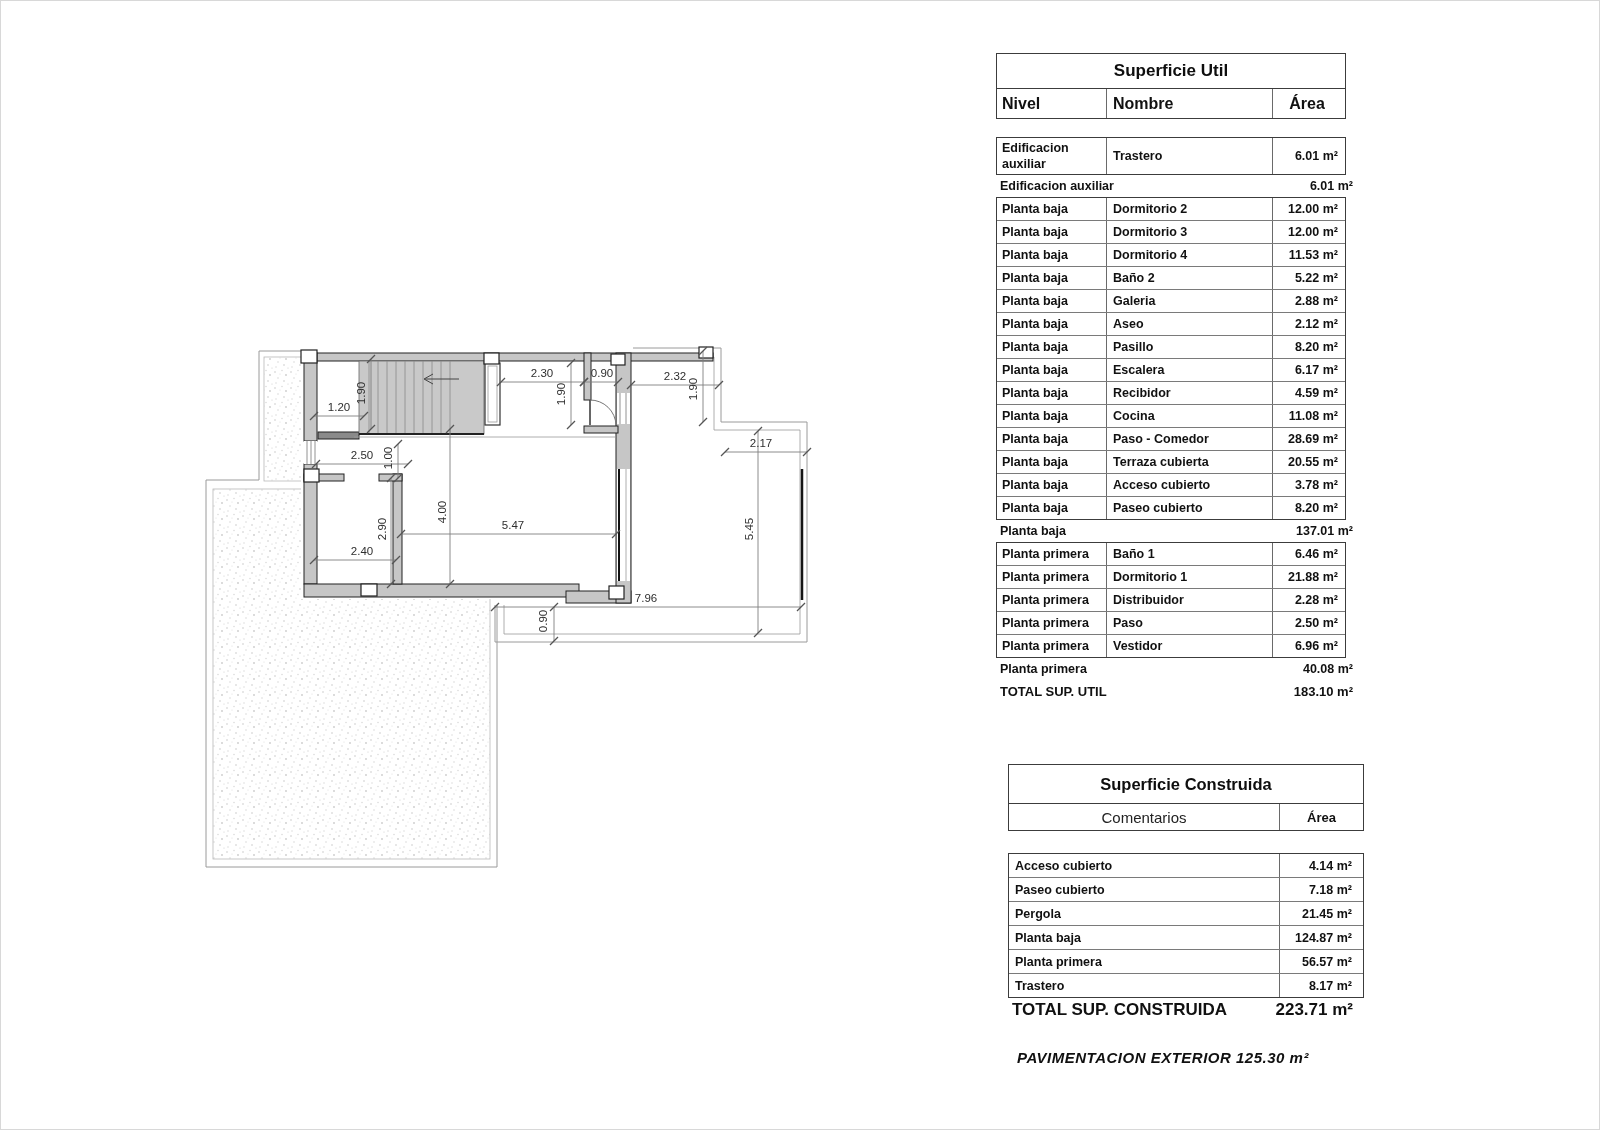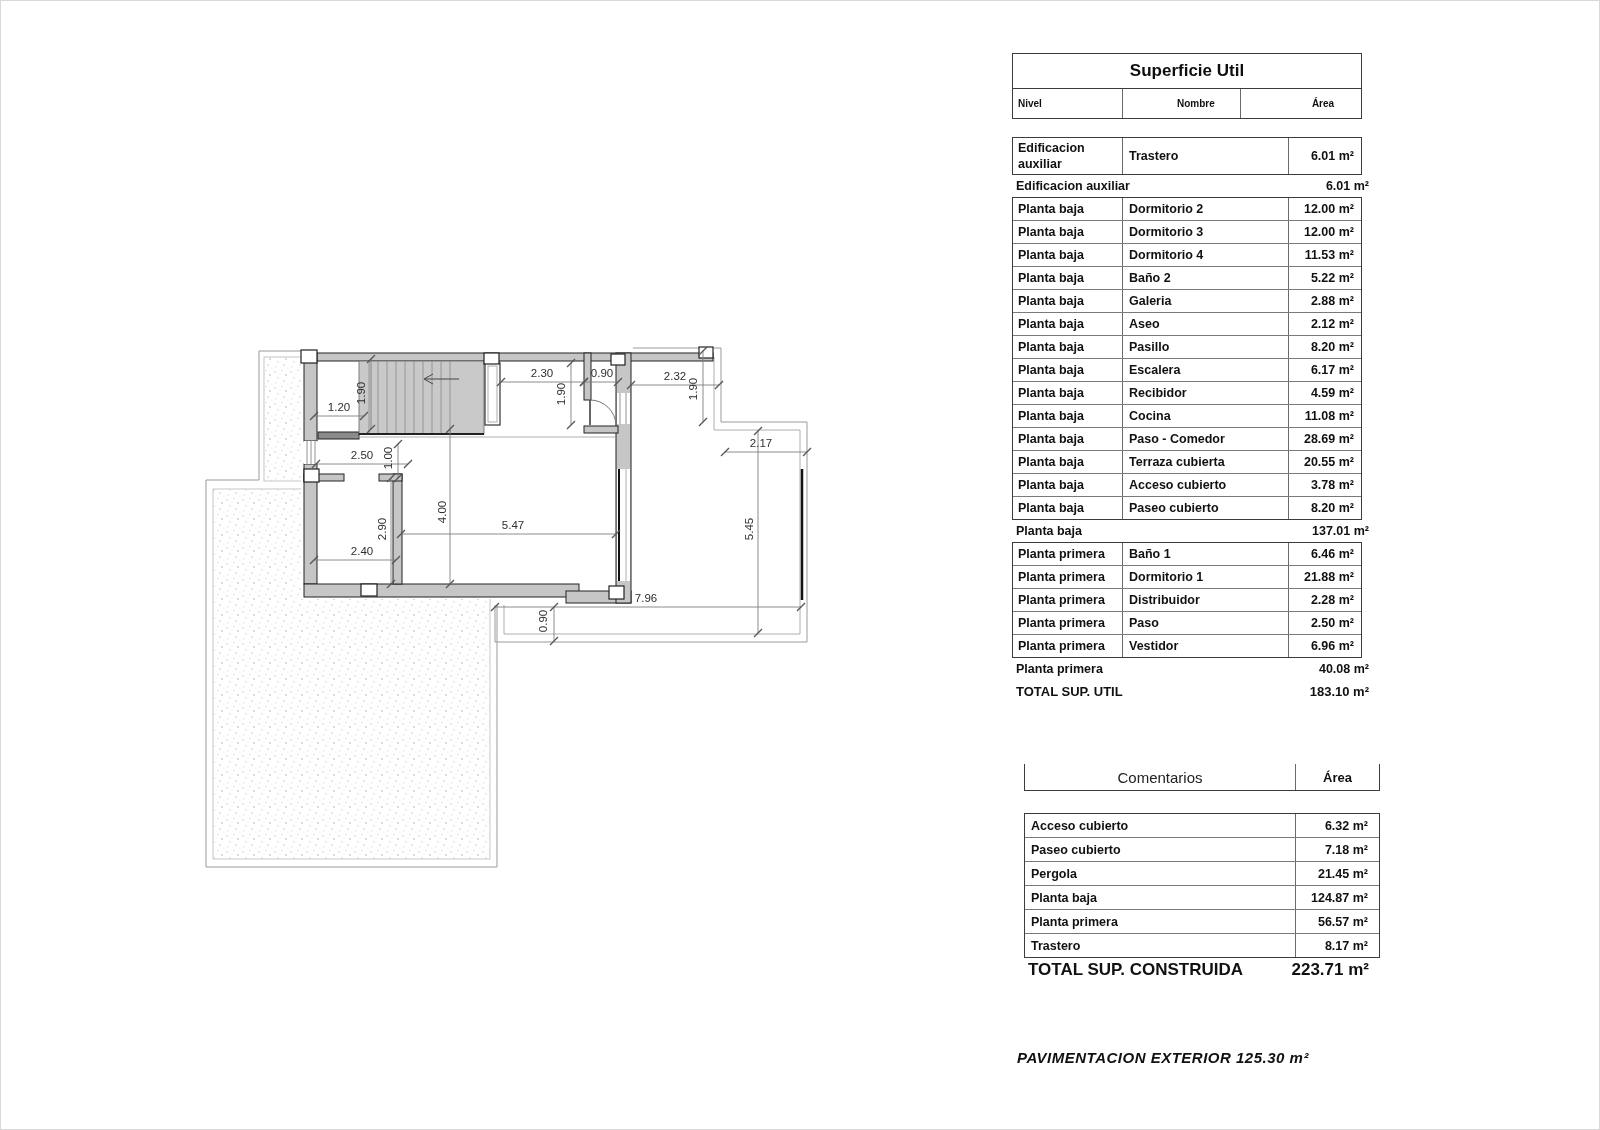--- a/index.html
+++ b/index.html
@@ -5,29 +5,29 @@
   html,body{margin:0;padding:0;}
   body{
     width:1600px;height:1130px;position:relative;background:#ffffff;
     font-family:"Liberation Sans","DejaVu Sans",sans-serif;color:#111;
     overflow:hidden;box-sizing:border-box;border:1px solid #d8d8d8;
   }
   
   #plan-svg{position:absolute;left:0;top:0;}
   .dim{font-size:11.5px;fill:#2e2e2e;text-anchor:middle;font-family:"Liberation Sans","DejaVu Sans",sans-serif;}
   
-  .tbl{position:absolute;margin-left:16px;}
+  .tbl{position:absolute;}
   #util{left:995px;top:52px;width:350px;}
   #cons{left:1007px;top:763px;width:356px;}
   .ttl{border:1.5px solid #3c3c3c;display:flex;align-items:center;justify-content:center;
        font-weight:bold;color:#0e0e0e;}
   #util .ttl{height:34px;font-size:17px;}
   #cons .ttl{height:38px;font-size:16.5px;}
   .thead{border:1.5px solid #3c3c3c;border-top:none;display:flex;align-items:center;font-weight:bold;}
-  #util .thead{height:29px;font-size:10px;gap:48px;}
+  #util .thead{height:29px;font-size:16px;}
   #cons .thead{height:26px;}
   .c1{width:110px;flex:none;border-right:1px solid #6a6a6a;padding:2px 3px 2px 5px;box-sizing:border-box;align-self:stretch;display:flex;align-items:center;}
   .c2{flex:1;border-right:1px solid #6a6a6a;padding:2px 3px 2px 6px;box-sizing:border-box;align-self:stretch;display:flex;align-items:center;}
   .c3{width:72px;flex:none;text-align:right;padding:2px 7px 2px 0;box-sizing:border-box;align-self:stretch;display:flex;align-items:center;justify-content:flex-end;}
   #util .thead .c3{justify-content:center;padding-right:4px;}
   .tbody{margin-top:18px;}
   #cons .tbody{margin-top:22px;}
   .tbox{border:1.3px solid #3c3c3c;}
   .trow{display:flex;align-items:stretch;font-weight:bold;font-size:12.5px;line-height:16px;
         border-bottom:1px solid #7a7a7a;min-height:22px;}
@@ -351,29 +351,30 @@
         <span class="sval">40.08 m²</span>
       </div>
       <div class="sumrow total">
         <span class="slbl">TOTAL SUP. UTIL</span>
         <span class="sval">183.10 m²</span>
       </div>
     </div>
 </div>
 
 <div id="cons" class="tbl">
+  <div class="ttl">Superficie Construida</div>
   <div class="thead">
     <div class="cc">Comentarios</div>
     <div class="ca">Área</div>
   </div>
   <div class="tbody" id="cons-body">
       <div class="tbox">
         <div class="crow">
           <div class="cl">Acceso cubierto</div>
-          <div class="cv">6.32 m²</div>
+          <div class="cv">4.14 m²</div>
         </div>
         <div class="crow">
           <div class="cl">Paseo cubierto</div>
           <div class="cv">7.18 m²</div>
         </div>
         <div class="crow">
           <div class="cl">Pergola</div>
           <div class="cv">21.45 m²</div>
         </div>
         <div class="crow">

